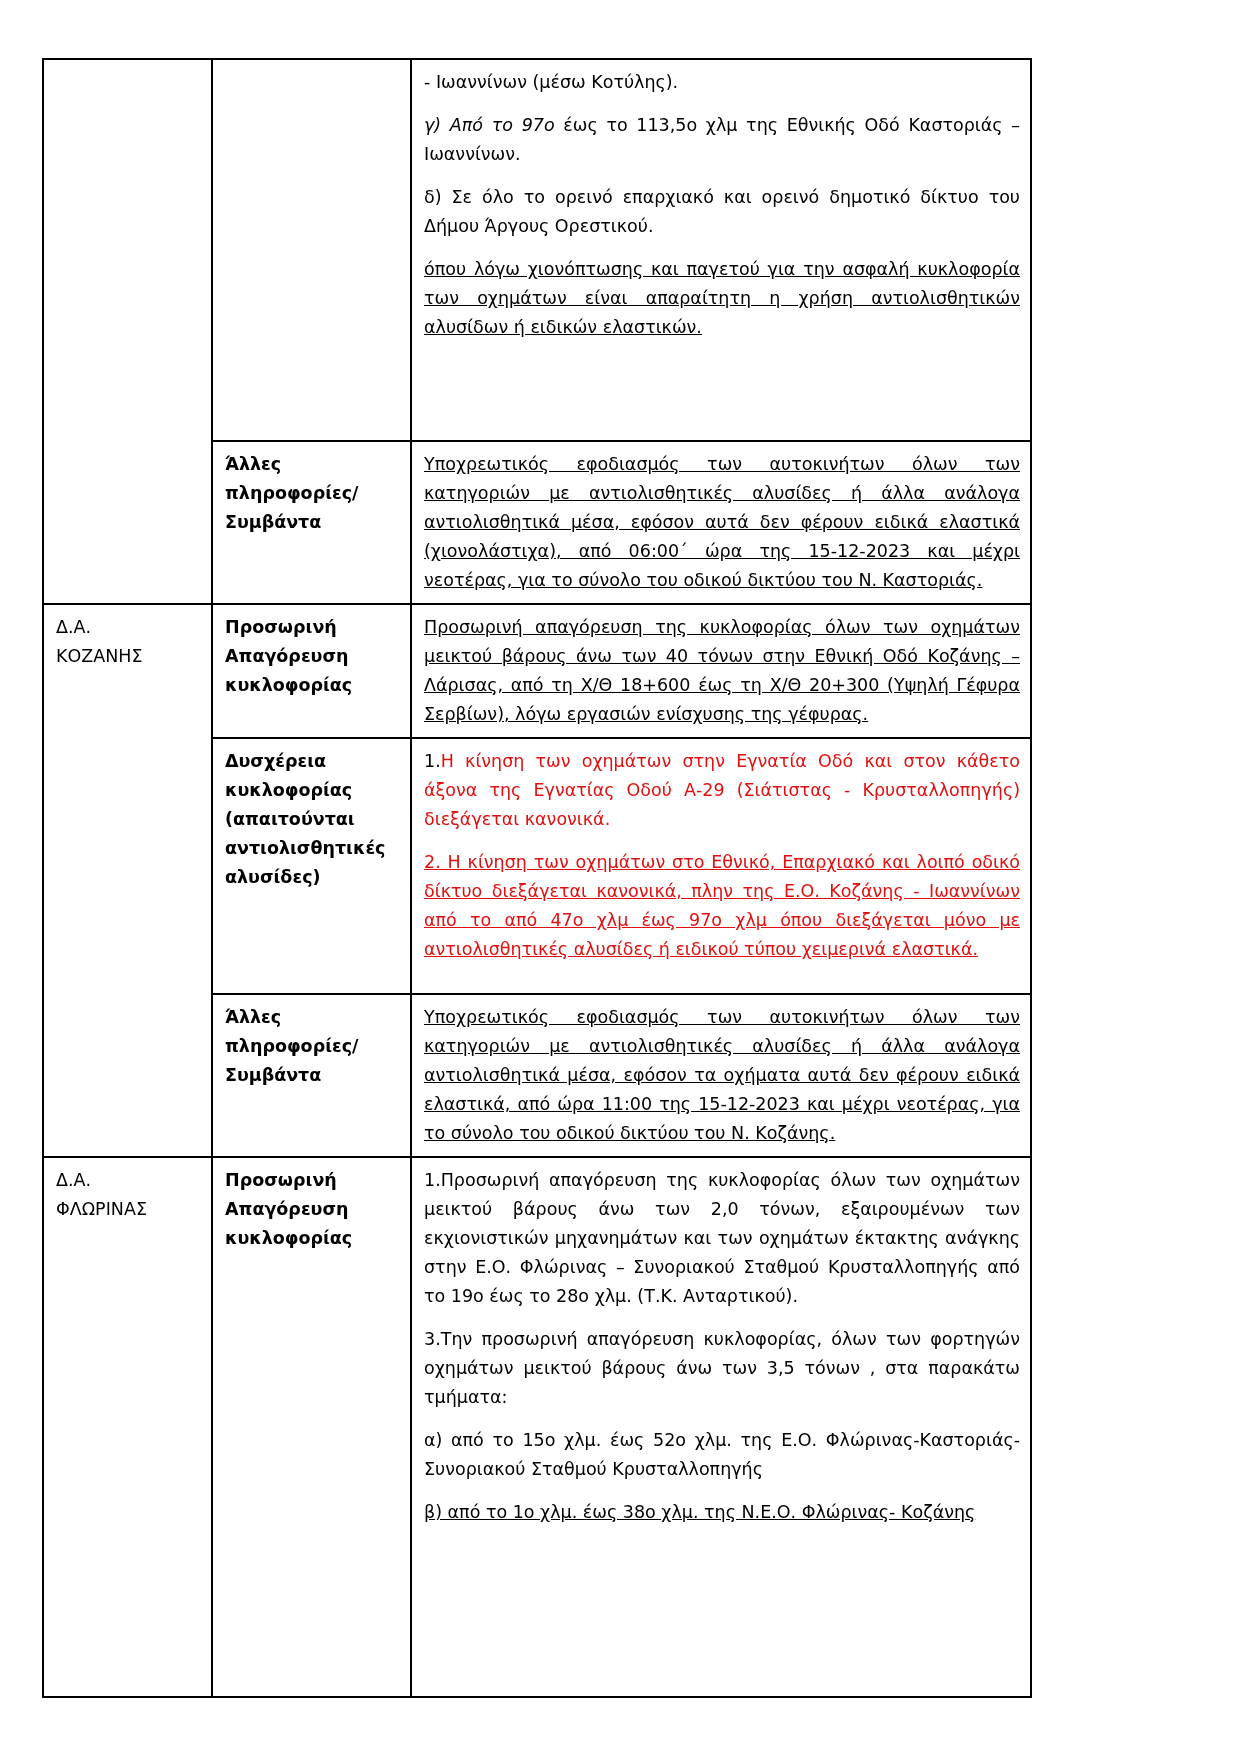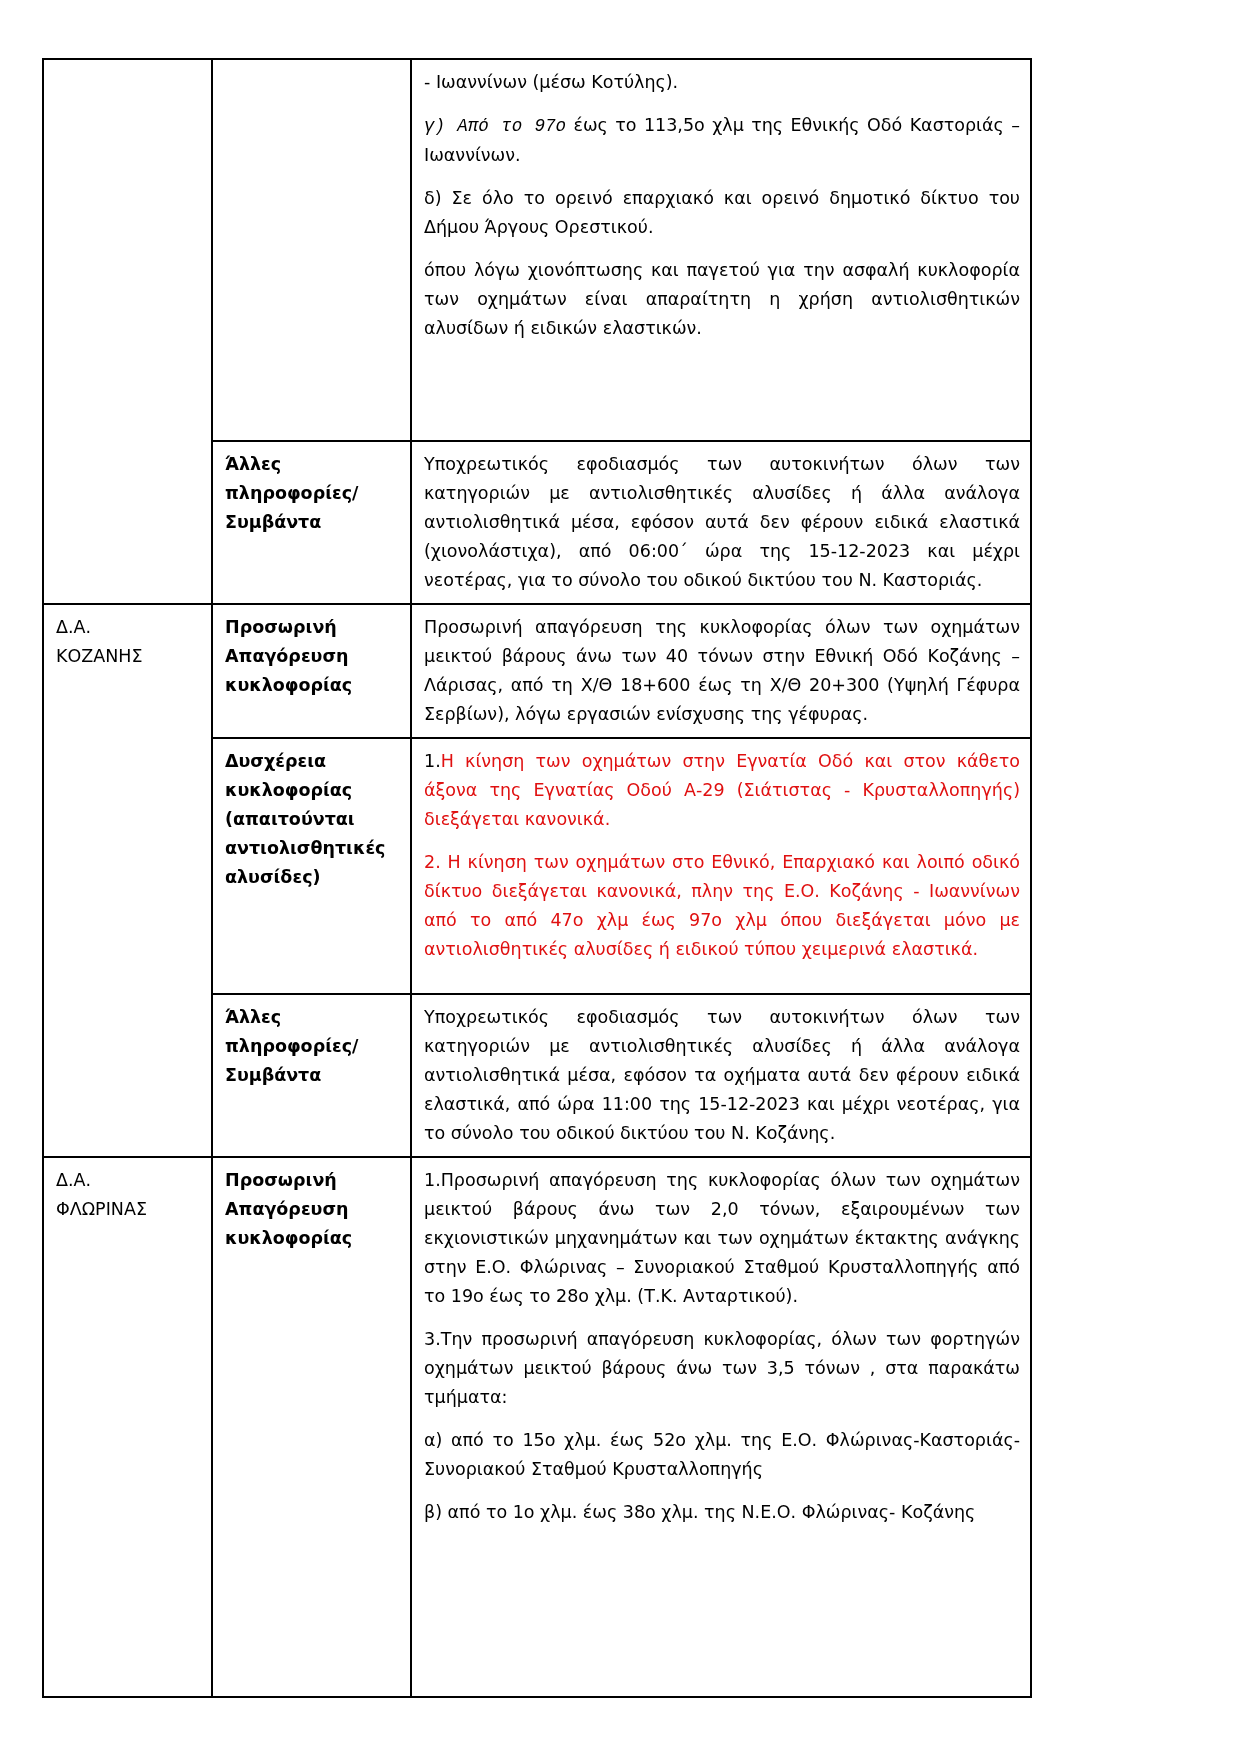--- a/index.html
+++ b/index.html
@@ -12,23 +12,23 @@
   table.grid td {
     border: 2px solid #000; vertical-align: top; padding: 8px 10px 8px 12px;
     font-size: 17.5px; line-height: 29px;
   }
   col.c1 { width: 169px; }
   col.c2 { width: 199px; }
   col.c3 { width: 620px; }
   .region { font-size: 16.5px; line-height: 25px; font-weight: normal; }
   .cat { font-weight: bold; font-size: 15.5px; line-height: 26px; border-radius: 14px; }
   .content p { margin: 0 0 14px 0; text-align: justify; }
-  .content p:last-child { margin-bottom: 0; }
+  .content p:last-child { margin-bottom: 0; text-decoration: underline; }
   .red { color: #e01010; }
-  .it { font-style: italic; font-family: Liberation Mono, monospace; }
+  .it { font-style: italic; }
   .no-bottom { border-bottom: none !important; }
 </style>
 </head>
 <body>
 
 <div class="page">
   <table class="grid">
     <colgroup>
         <col class="c1">
         <col class="c2">

